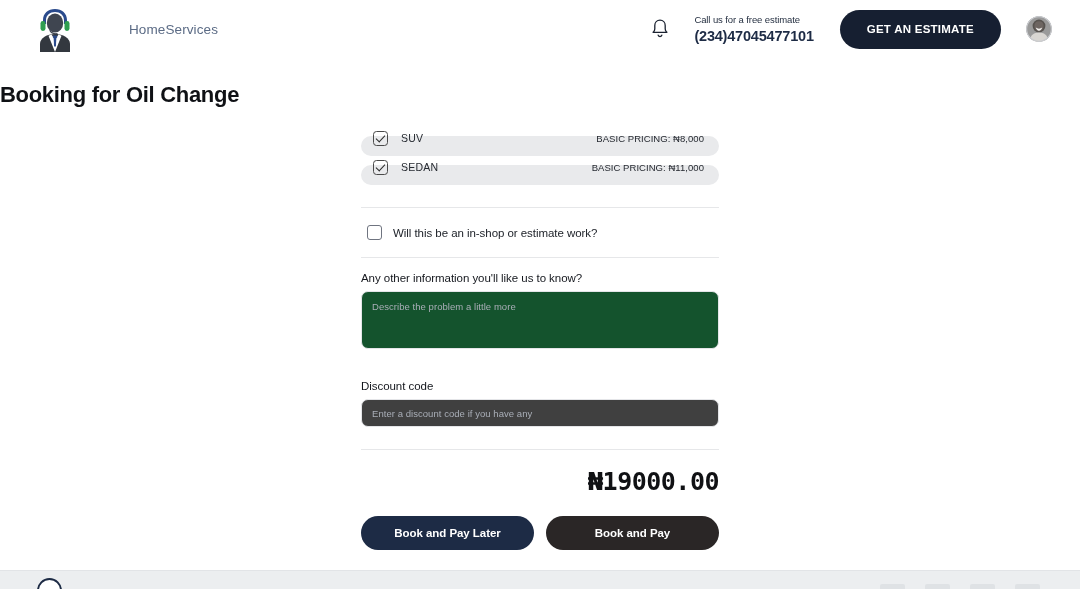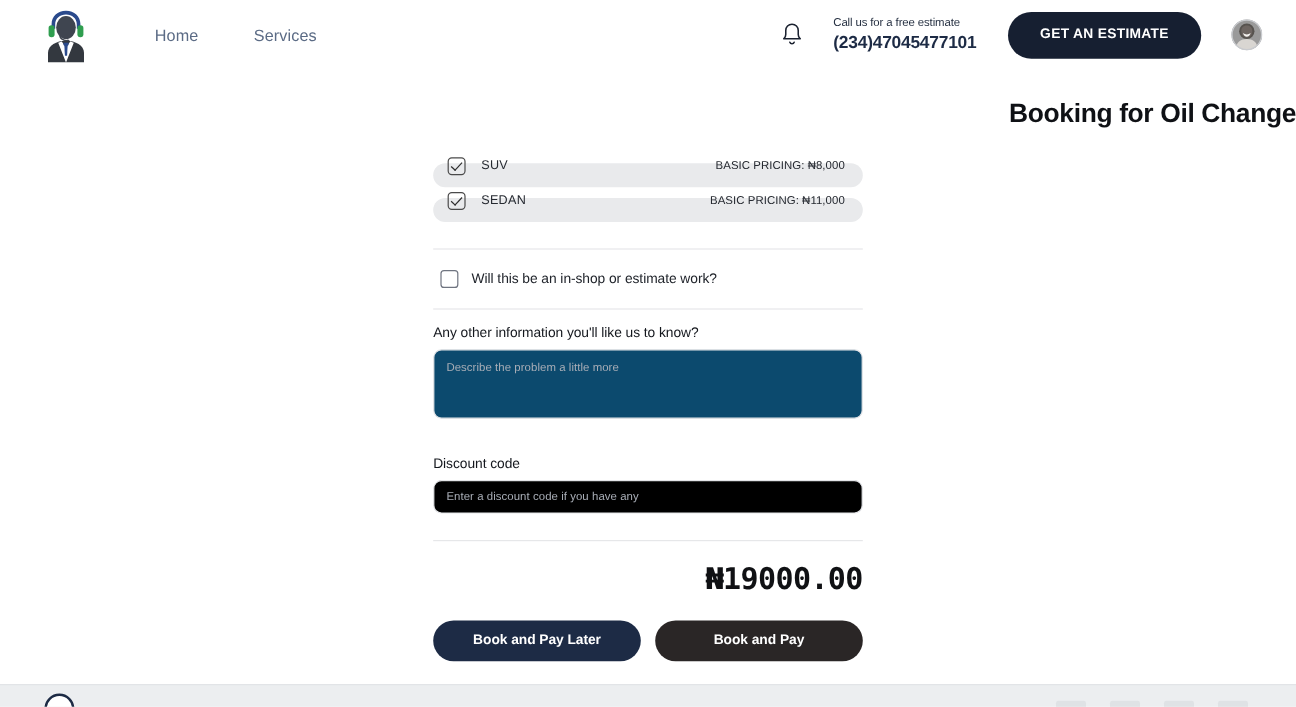--- a/index.html
+++ b/index.html
@@ -23,21 +23,20 @@
   .brand-logo {
     width: 44px;
     height: 46px;
     flex: 0 0 auto;
     display: block;
   }
   .nav {
     display: flex;
     align-items: center;
     margin-left: 52px;
-    gap: 46px;
   }
   .nav-link {
     font-size: 13.5px;
     color: #5b6b85;
     letter-spacing: .1px;
     text-decoration: none;
     cursor: pointer;
   }
   .header-right {
     margin-left: auto;
@@ -96,21 +95,21 @@
     margin-left: 9px;
     cursor: pointer;
     display: block;
   }
 
   
   .main {
     padding-top: 14px;
   }
   .page-title {
-    text-align: right;
+    text-align: left;
     font-size: 22px;
     font-weight: 700;
     color: #0f1115;
     letter-spacing: -0.3px;
     margin-top: 10px;
   }
   .form {
     width: 358px;
     margin: 0 auto;
     padding-top: 28px;
@@ -190,36 +189,36 @@
     color: #14171d;
     letter-spacing: -.05px;
     margin-bottom: 7px;
     display: block;
   }
   .textarea {
     width: 100%;
     height: 58px;
     border: 1px solid #e4e5e8;
     border-radius: 7px;
-    background: #0c4a6e;
+    background: #14532d;
     font-family: "Liberation Sans", sans-serif;
     font-size: 9.5px;
     color: #9ba1ab;
     padding: 9px 10px;
     resize: none;
     outline: none;
     letter-spacing: .05px;
   }
   .textarea::placeholder { color: #a9aeb7; }
   .text-input {
     width: 100%;
     height: 28px;
     border: 1px solid #e4e5e8;
     border-radius: 7px;
-    background: #000000;
+    background: #404040;
     font-family: "Liberation Sans", sans-serif;
     font-size: 9.5px;
     color: #9ba1ab;
     padding: 0 10px;
     outline: none;
     letter-spacing: .05px;
   }
   .text-input::placeholder { color: #a9aeb7; }
 
   .spacer-sm { height: 13px; }

